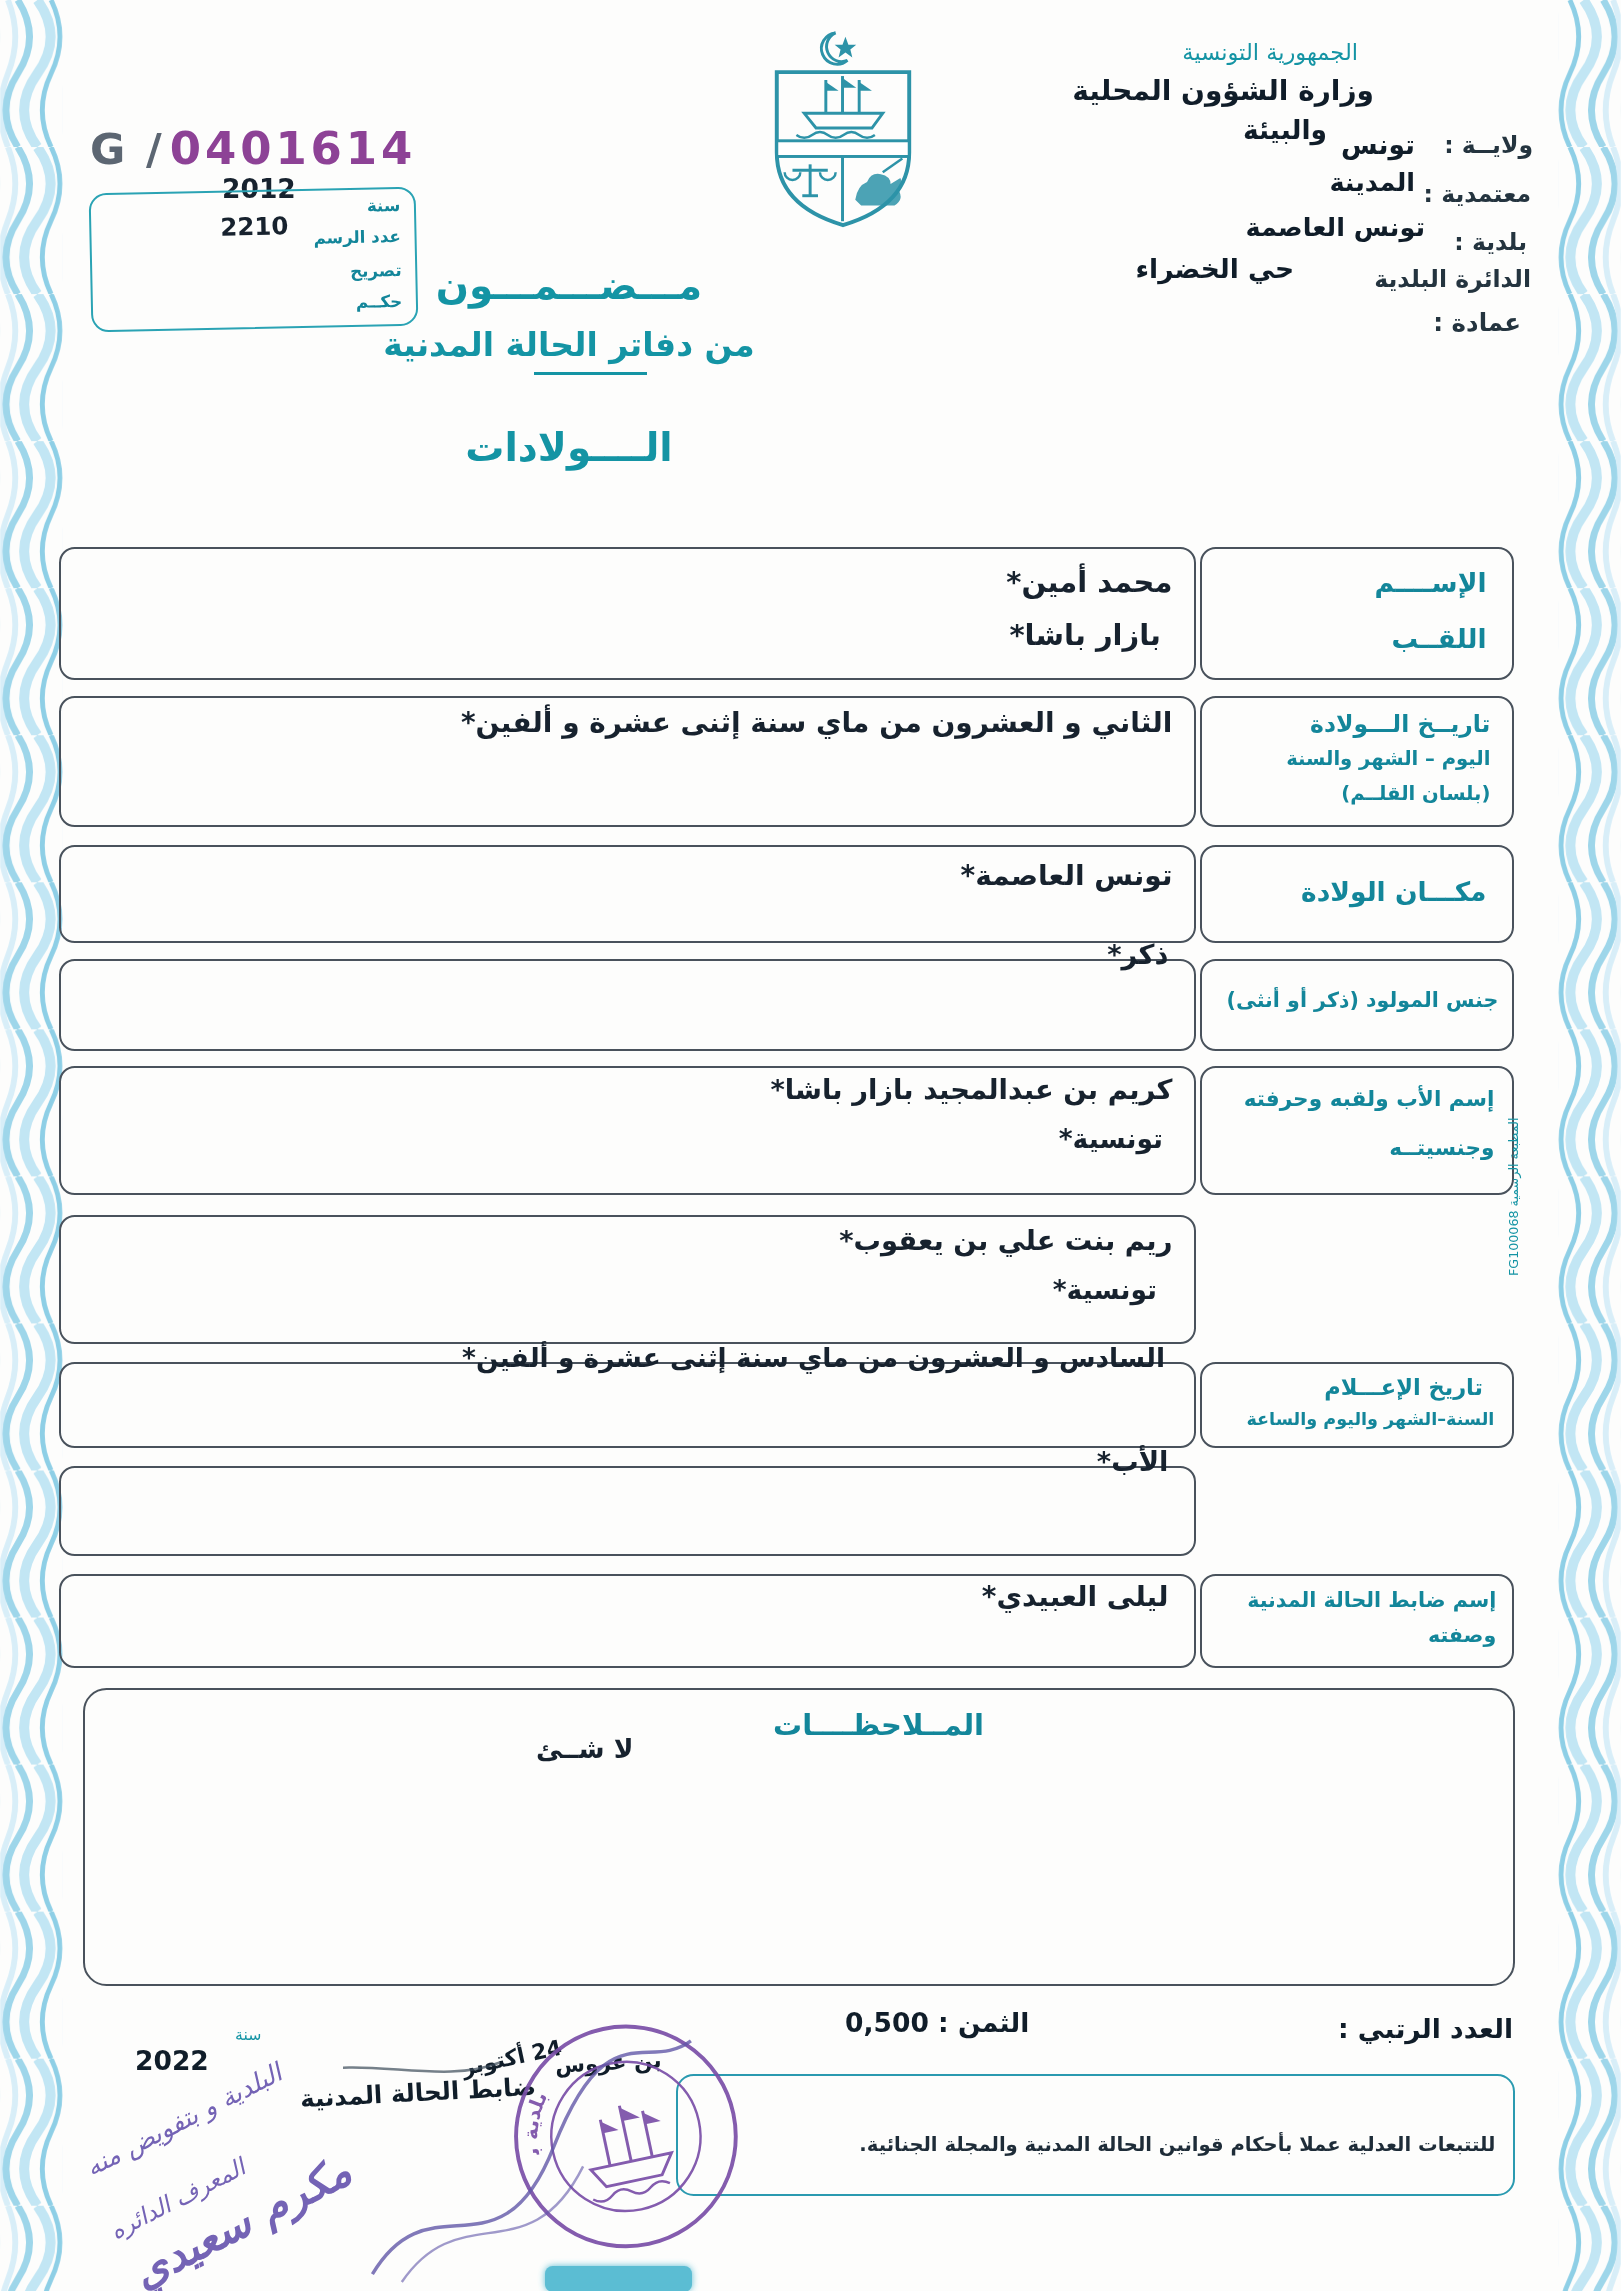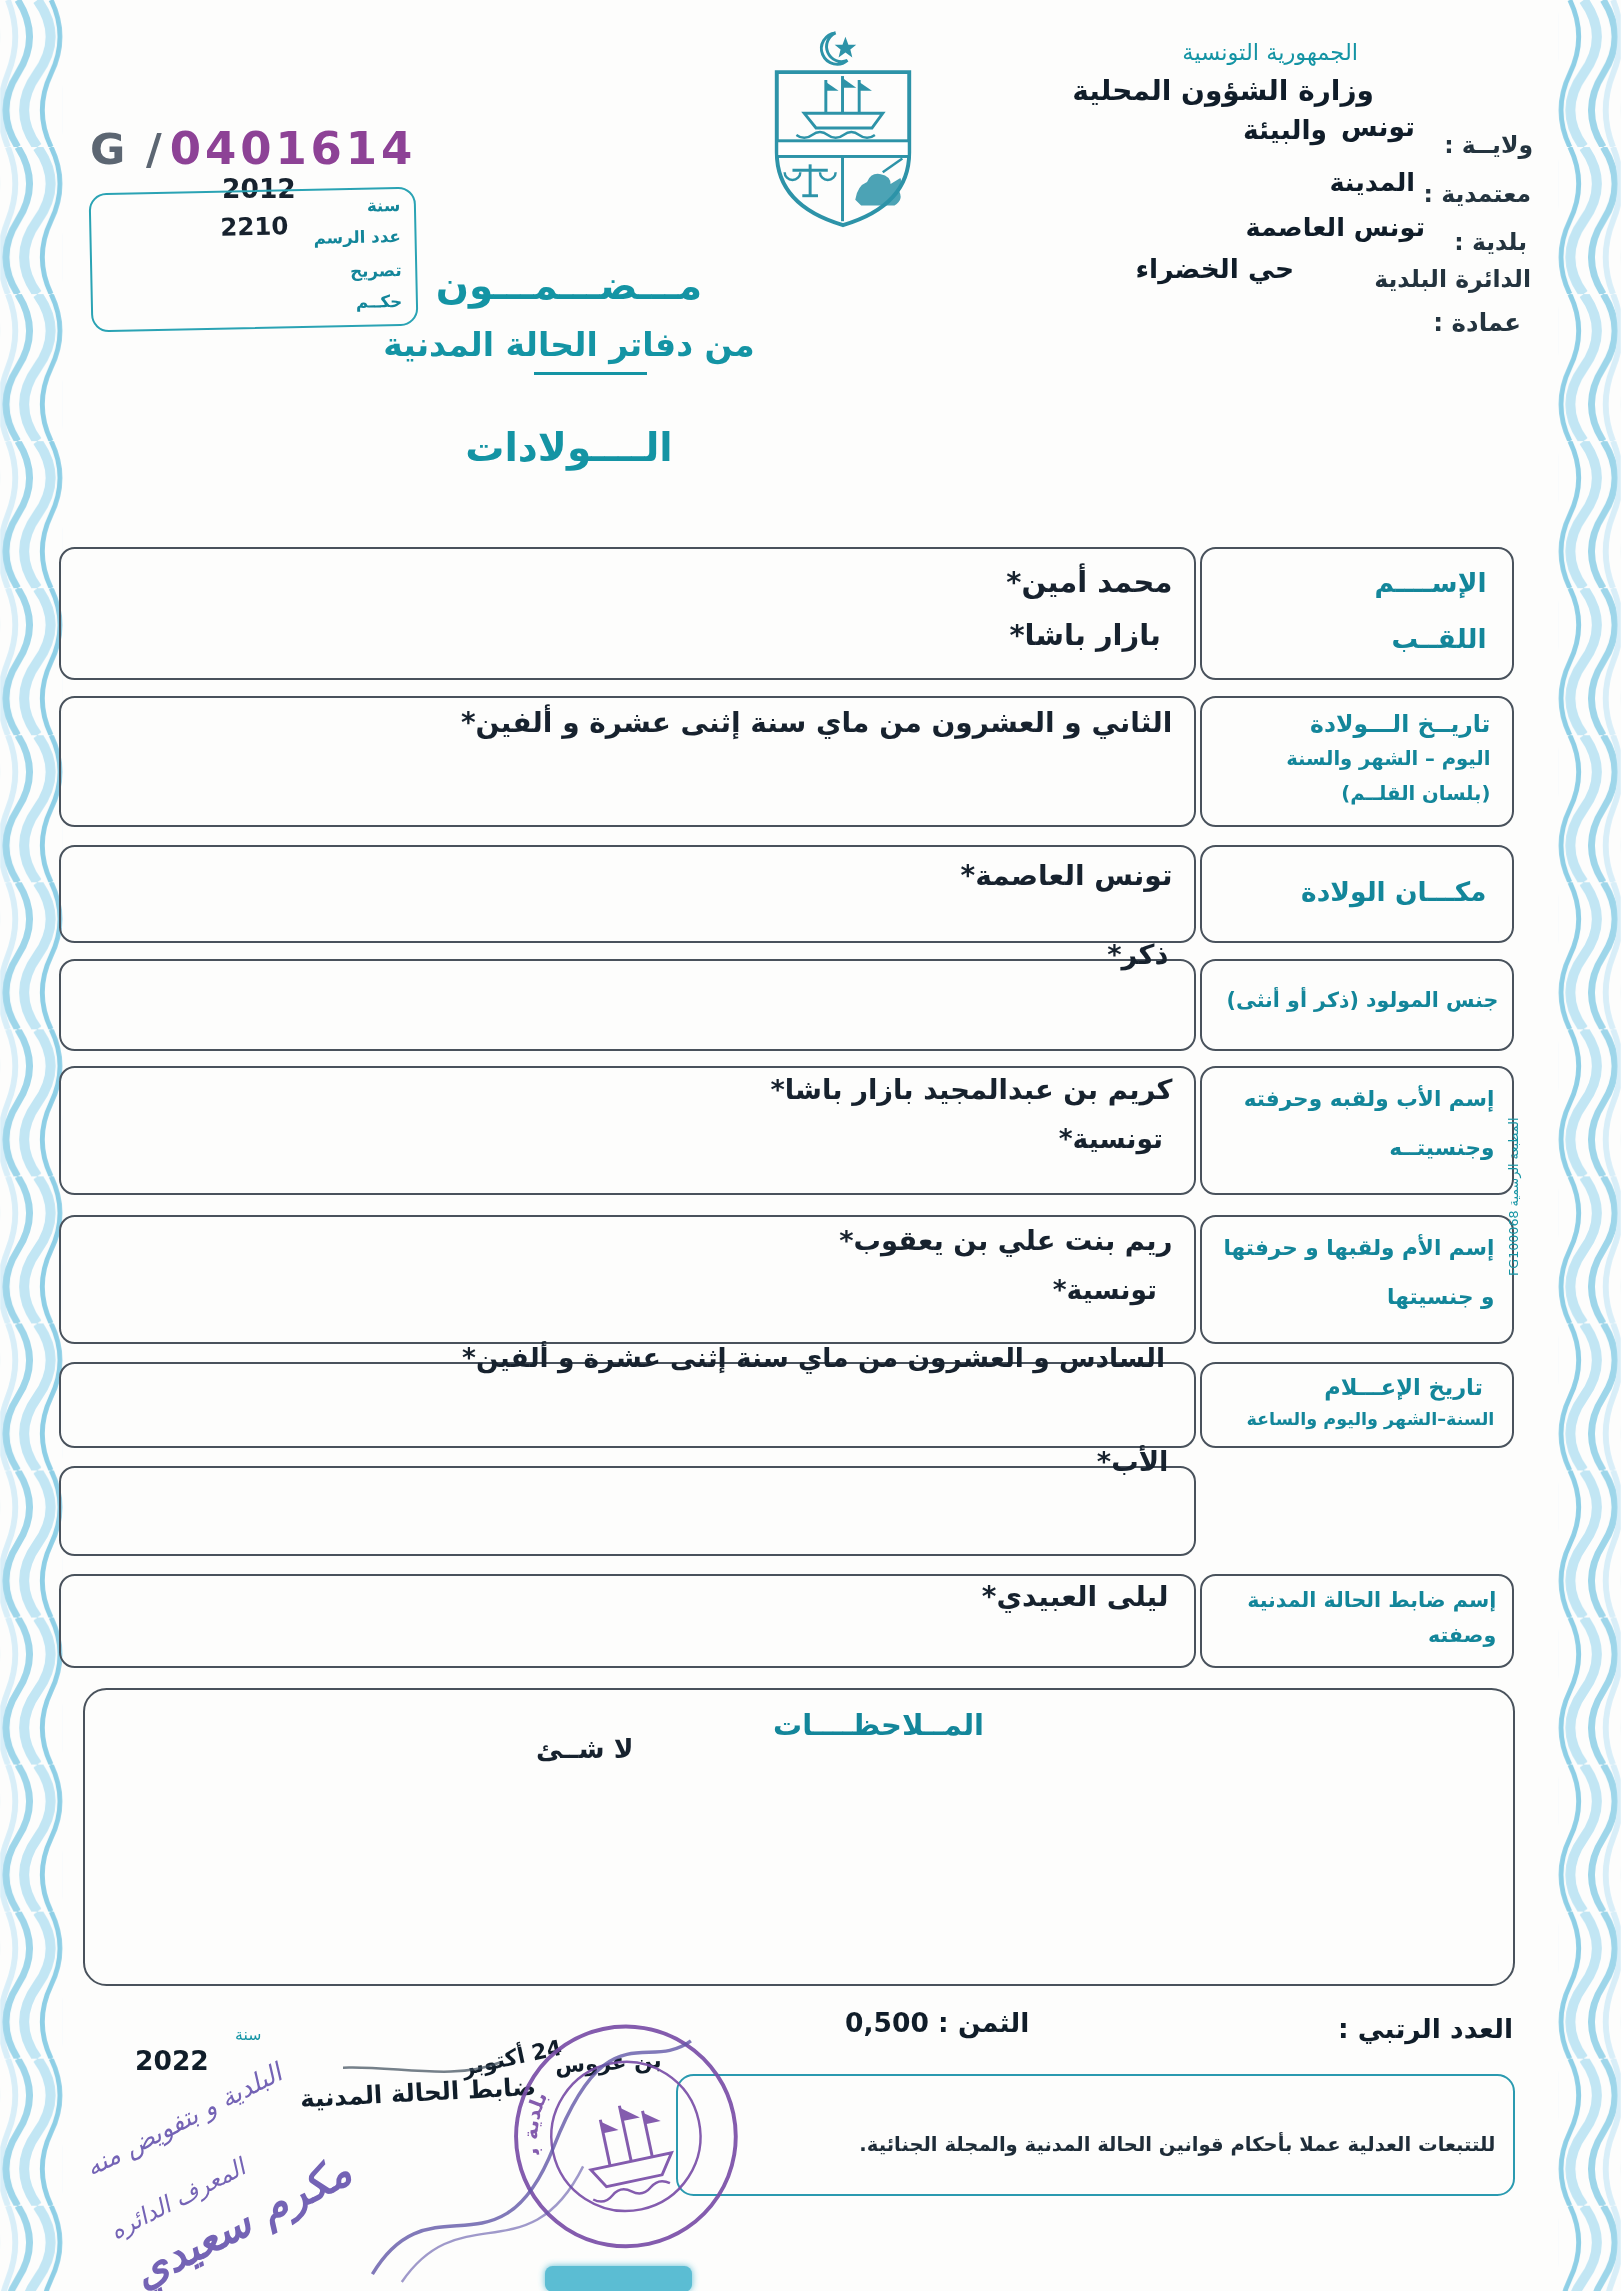--- a/index.html
+++ b/index.html
@@ -46,21 +46,21 @@
     </defs>
     <rect width="64" height="2338" fill="url(#wavesR)"></rect>
   </svg>
   <div class="abs" style="left:545px;top:2266px;width:147px;height:25.5px;background:#3fb2cc;border-radius:7.8px;opacity:.85;box-shadow:0 0 7.8px #3fb2cc;"></div>
 
   <div class="abs teal" style="right:263px;top:39px;font-size:22.5px;">الجمهورية التونسية</div>
   <div class="hdr-val" style="right:247px;top:74px;font-size:28px;">وزارة الشؤون المحلية</div>
   <div class="hdr-val" style="right:294px;top:114px;font-size:26.5px;">والبيئة</div>
 
   <div class="hdr-lbl" style="right:88px;top:131px;font-size:23.5px;">ولايــة :</div>
-  <div class="hdr-val" style="right:206px;top:111px;font-size:26.5px;">تونس</div>
+  <div class="hdr-val" style="right:206px;top:129px;font-size:26.5px;">تونس</div>
 
   <div class="hdr-lbl" style="right:90px;top:180px;font-size:23.5px;">معتمدية :</div>
   <div class="hdr-val" style="right:206px;top:167px;font-size:25.5px;">المدينة</div>
 
   <div class="hdr-lbl" style="right:94px;top:222px;font-size:23.5px;margin-top:6px;">بلدية :</div>
   <div class="hdr-val" style="right:196px;top:212px;font-size:25.5px;">تونس العاصمة</div>
 
   <div class="hdr-lbl" style="right:90px;top:265px;font-size:23.5px;">الدائرة البلدية</div>
   <div class="hdr-val" style="right:327px;top:253px;font-size:26.5px;">حي الخضراء</div>
 
@@ -148,24 +148,20 @@
   </div>
   <div class="box" style="left:1200px;top:1066px;width:310px;height:125px;">
     <div class="lbl" style="right:17.6px;top:17.6px;font-size:21.6px;">إسم الأب ولقبه وحرفته</div>
     <div class="lbl" style="right:17.6px;top:67px;font-size:21.6px;">وجنسيتــه</div>
   </div>
 
   <div class="box" style="left:59px;top:1215px;width:1133px;height:125px;">
     <div class="val" style="right:21.6px;top:7.8px;font-size:27.4px;">ريم بنت علي بن يعقوب*</div>
     <div class="val" style="right:37px;top:57px;font-size:26.5px;">تونسية*</div>
   </div>
-  <div class="box" style="left:1200px;top:1215px;width:310px;height:125px;">
-    <div class="lbl" style="right:17.6px;top:17.6px;font-size:21.6px;">إسم الأم ولقبها و حرفتها</div>
-    <div class="lbl" style="right:17.6px;top:67px;font-size:21.6px;">و جنسيتها</div>
-  </div>
 
   <div class="box" style="left:59px;top:1362px;width:1133px;height:82px;">
     <div class="val" style="right:29px;top:-21.6px;font-size:26.5px;">السادس و العشرون من ماي سنة إثنى عشرة و ألفين*</div>
   </div>
   <div class="box" style="left:1200px;top:1362px;width:310px;height:82px;">
     <div class="lbl" style="right:29px;top:9.8px;font-size:22.5px;">تاريخ  الإعـــلام</div>
     <div class="lbl" style="right:17.6px;top:45px;font-size:17.6px;">السنة–الشهر واليوم والساعة</div>
   </div>
 
   <div class="box" style="left:59px;top:1466px;width:1133px;height:86px;">

